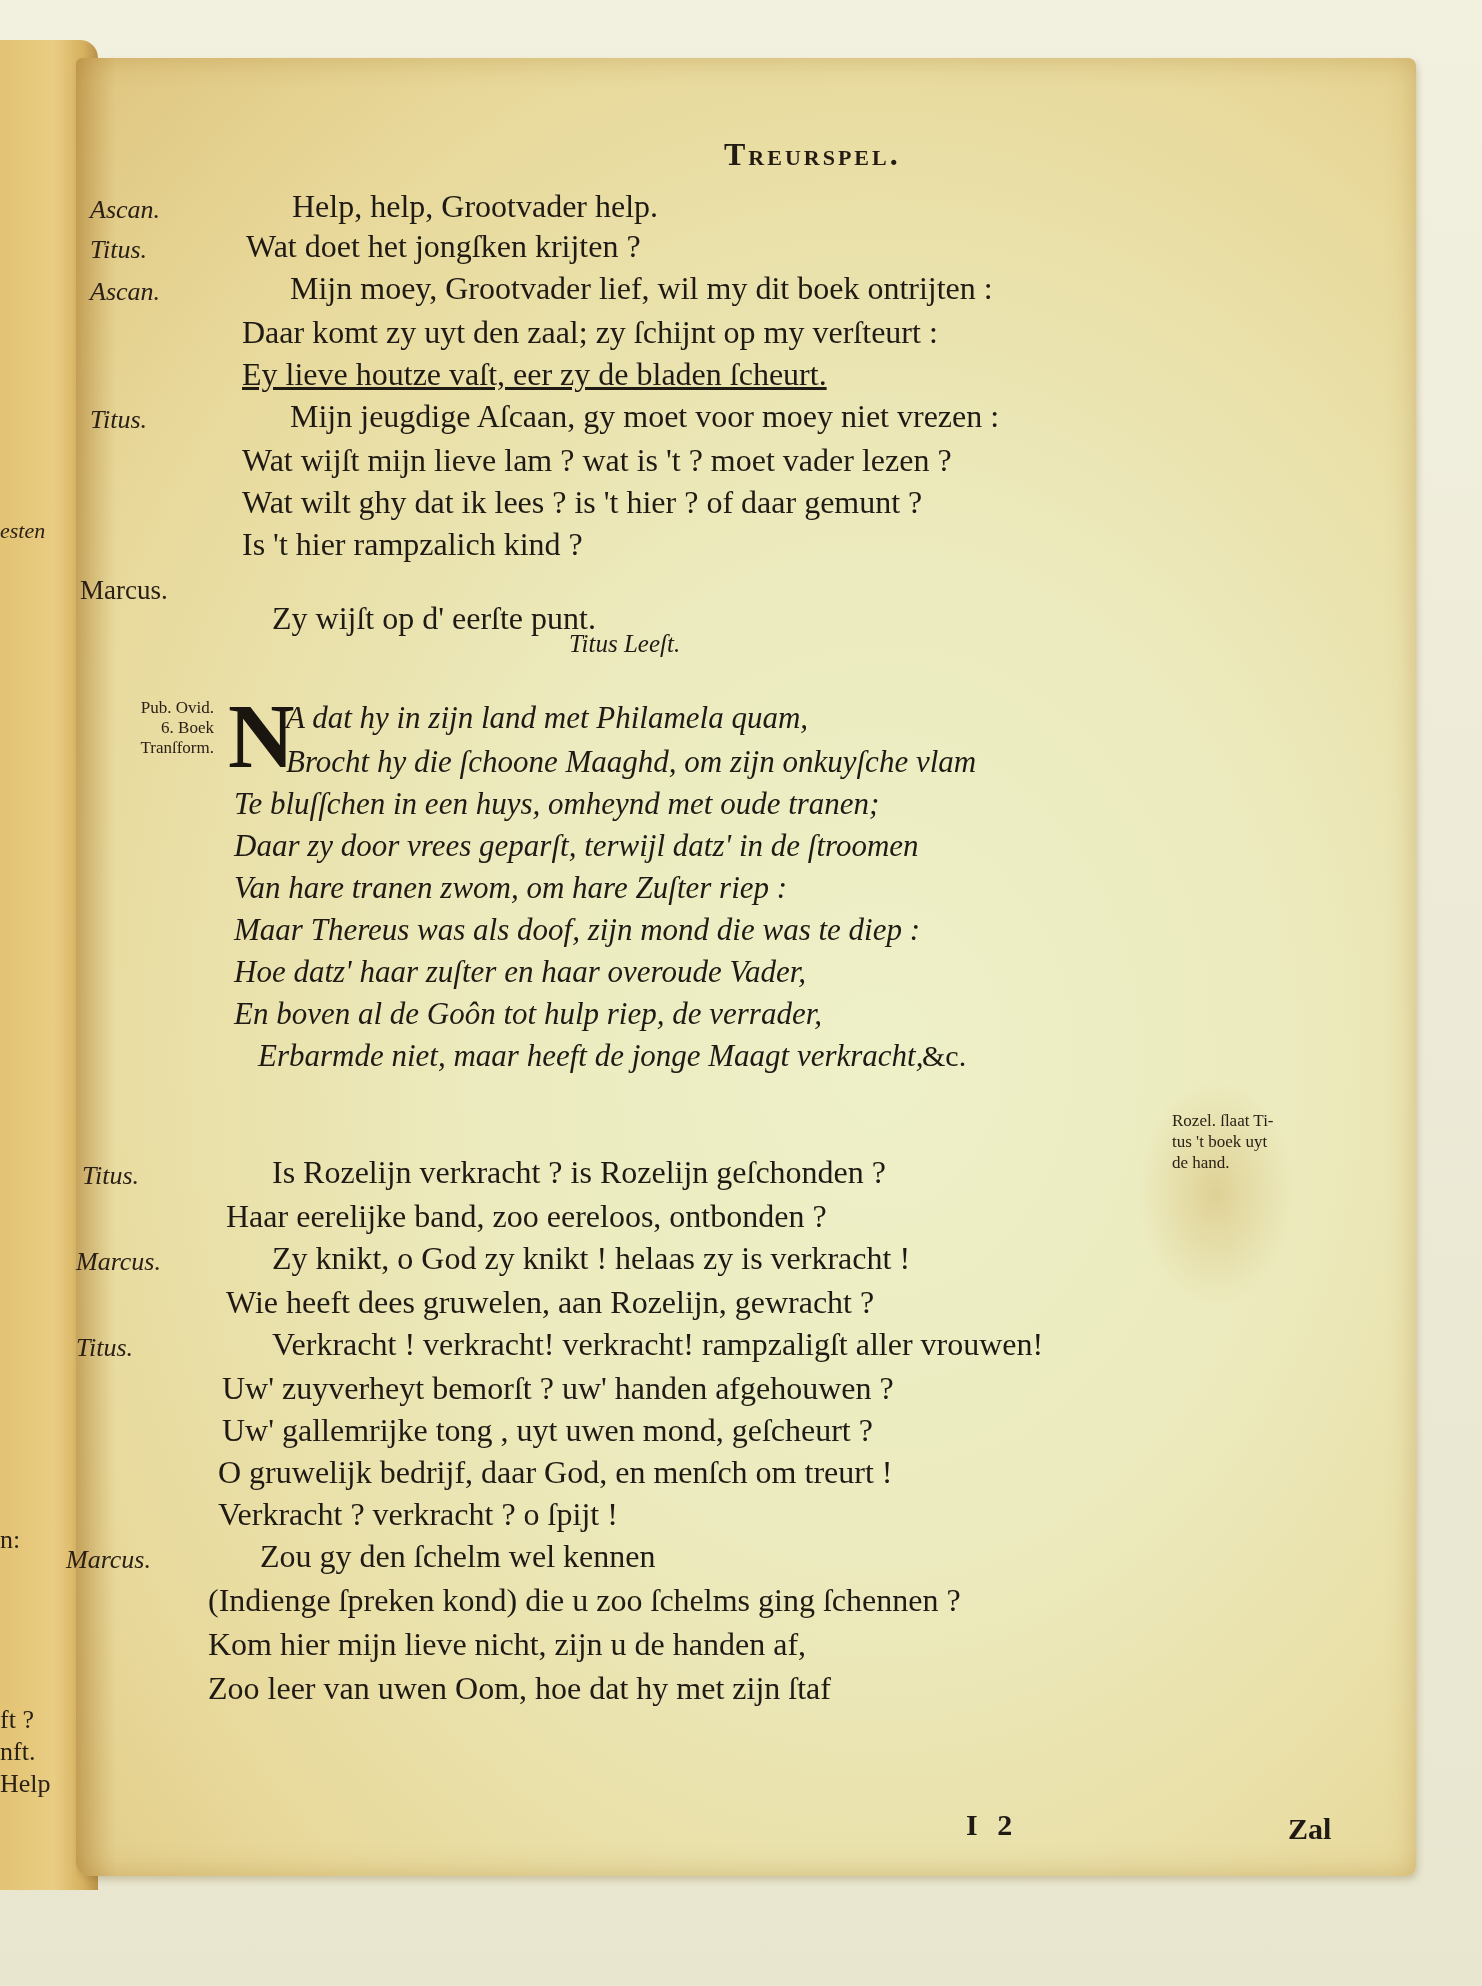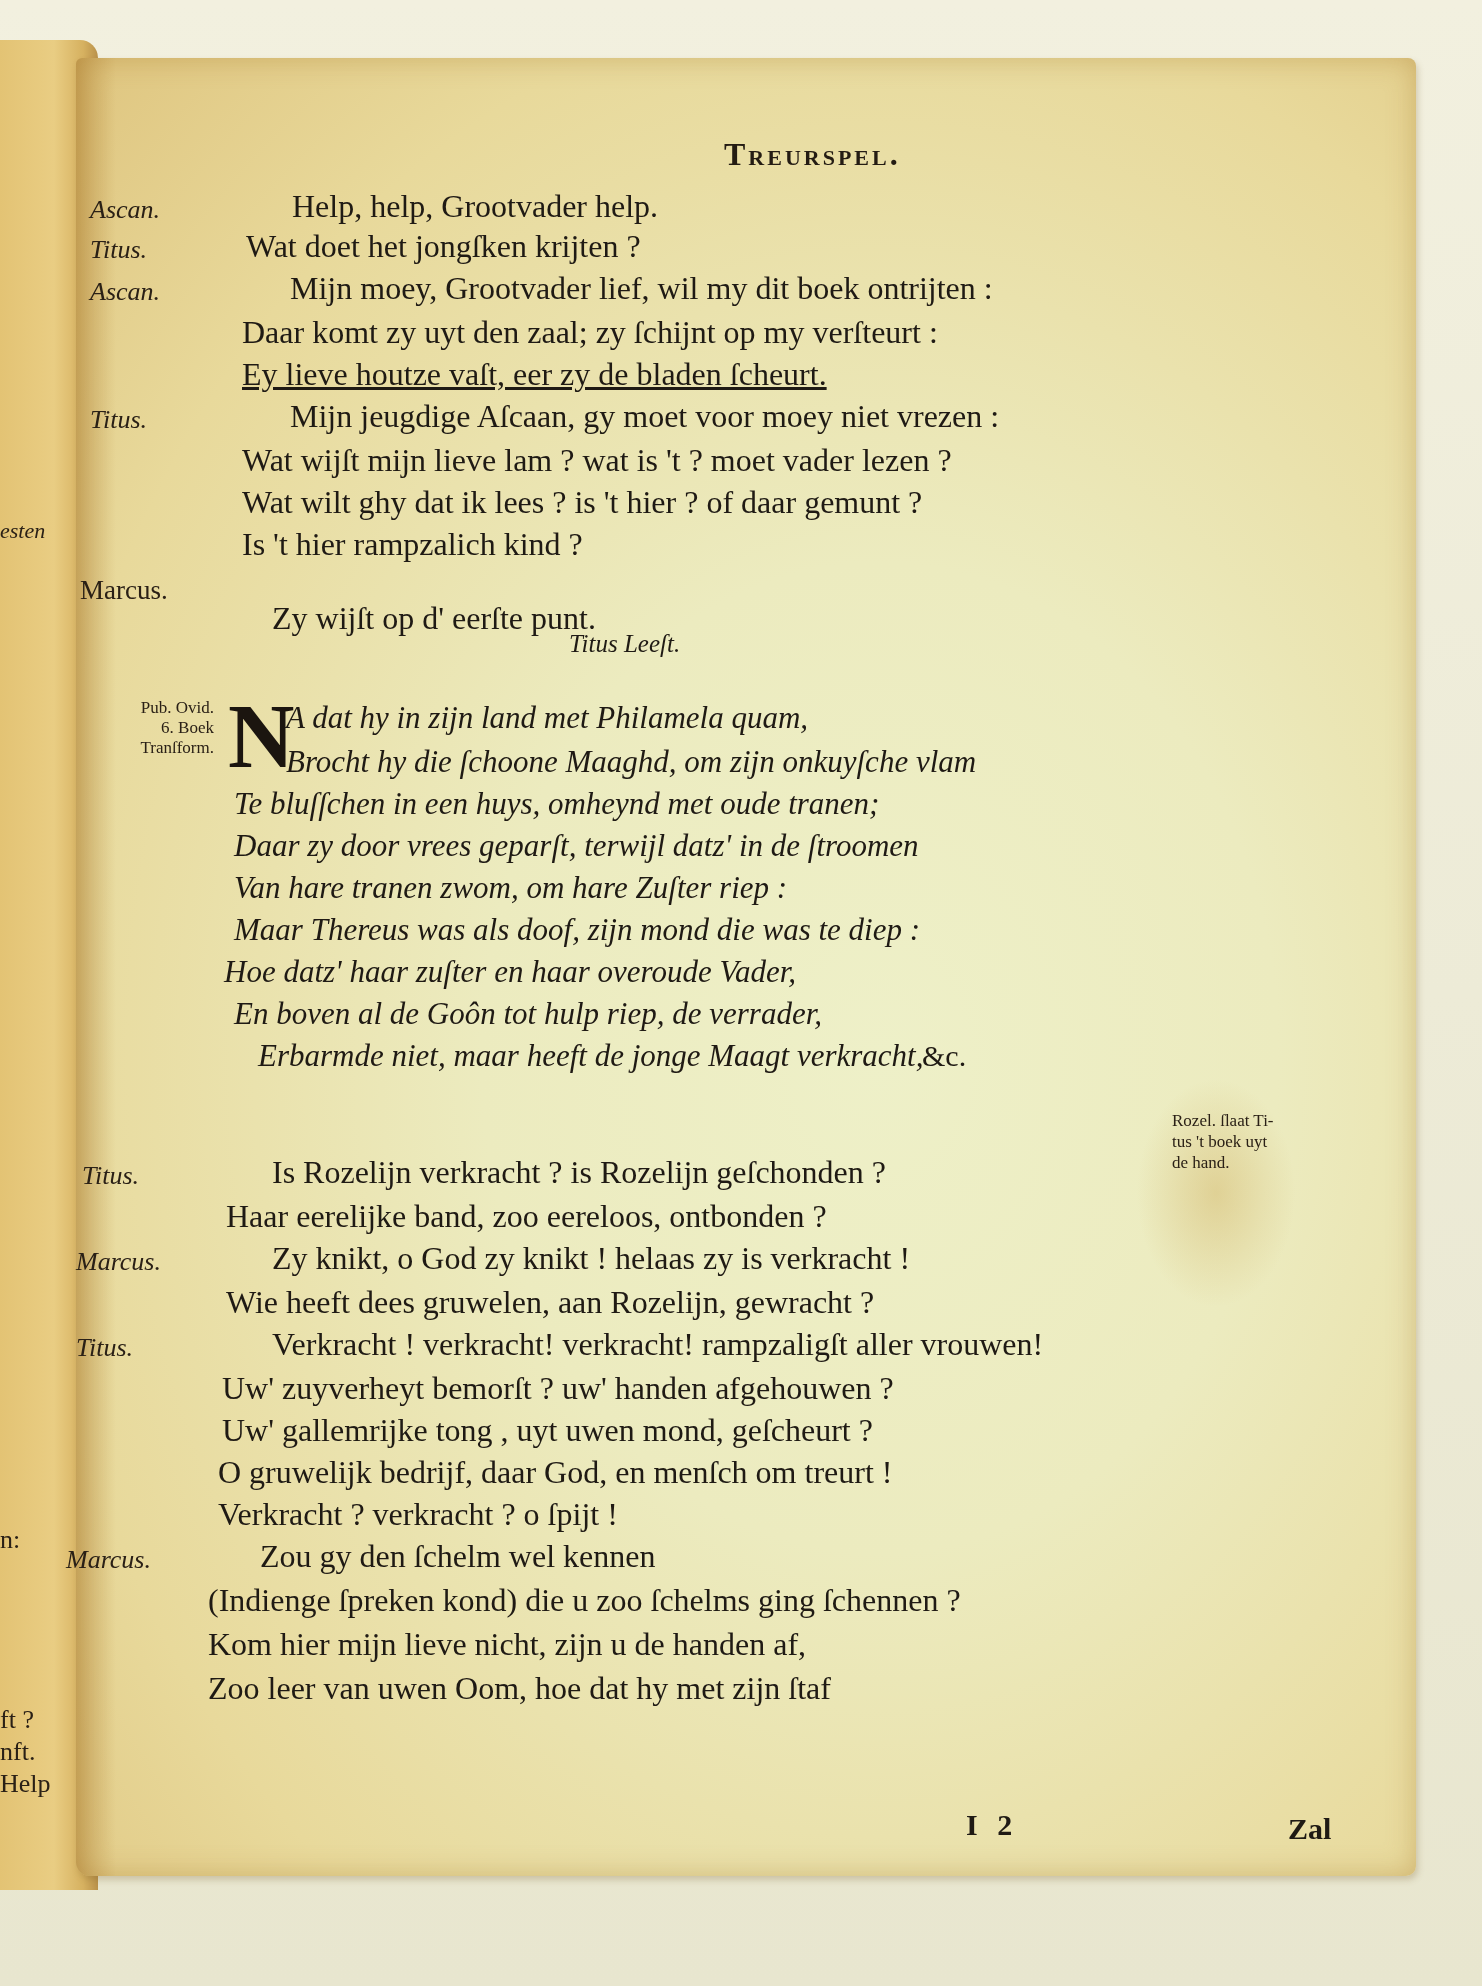--- a/index.html
+++ b/index.html
@@ -114,21 +114,21 @@
     <div>Tranſform.</div>
   </div>
 
   <span class="dropcap" style="left:152px;top:632px;">N</span>
   <span class="line verse" style="left:210px;top:640px;">A dat hy in zijn land met Philamela quam,</span>
   <span class="line verse" style="left:210px;top:684px;">Brocht hy die ſchoone Maaghd, om zijn onkuyſche vlam</span>
   <span class="line verse" style="left:158px;top:726px;">Te bluſſchen in een huys, omheynd met oude tranen;</span>
   <span class="line verse" style="left:158px;top:768px;">Daar zy door vrees geparſt, terwijl datz' in de ſtroomen</span>
   <span class="line verse" style="left:158px;top:810px;">Van hare tranen zwom, om hare Zuſter riep :</span>
   <span class="line verse" style="left:158px;top:852px;">Maar Thereus was als doof, zijn mond die was te diep :</span>
-  <span class="line verse" style="left:148px;top:894px;">Hoe datz' haar zuſter en haar overoude Vader,</span>
+  <span class="line verse" style="left:158px;top:894px;">Hoe datz' haar zuſter en haar overoude Vader,</span>
   <span class="line verse" style="left:158px;top:936px;">En boven al de Goôn tot hulp riep, de verrader,</span>
   <span class="line verse" style="left:158px;top:978px;margin-left:24px;">Erbarmde niet, maar heeft de jonge Maagt verkracht,</span>
   <span class="line" style="left:846px;top:978px;font-size:30px;">&amp;c.</span>
 
   <div class="margin-note right" style="left:1096px;top:1052px;">
     <div>Rozel. ſlaat Ti-</div>
     <div>tus 't boek uyt</div>
     <div>de hand.</div>
   </div>
 

